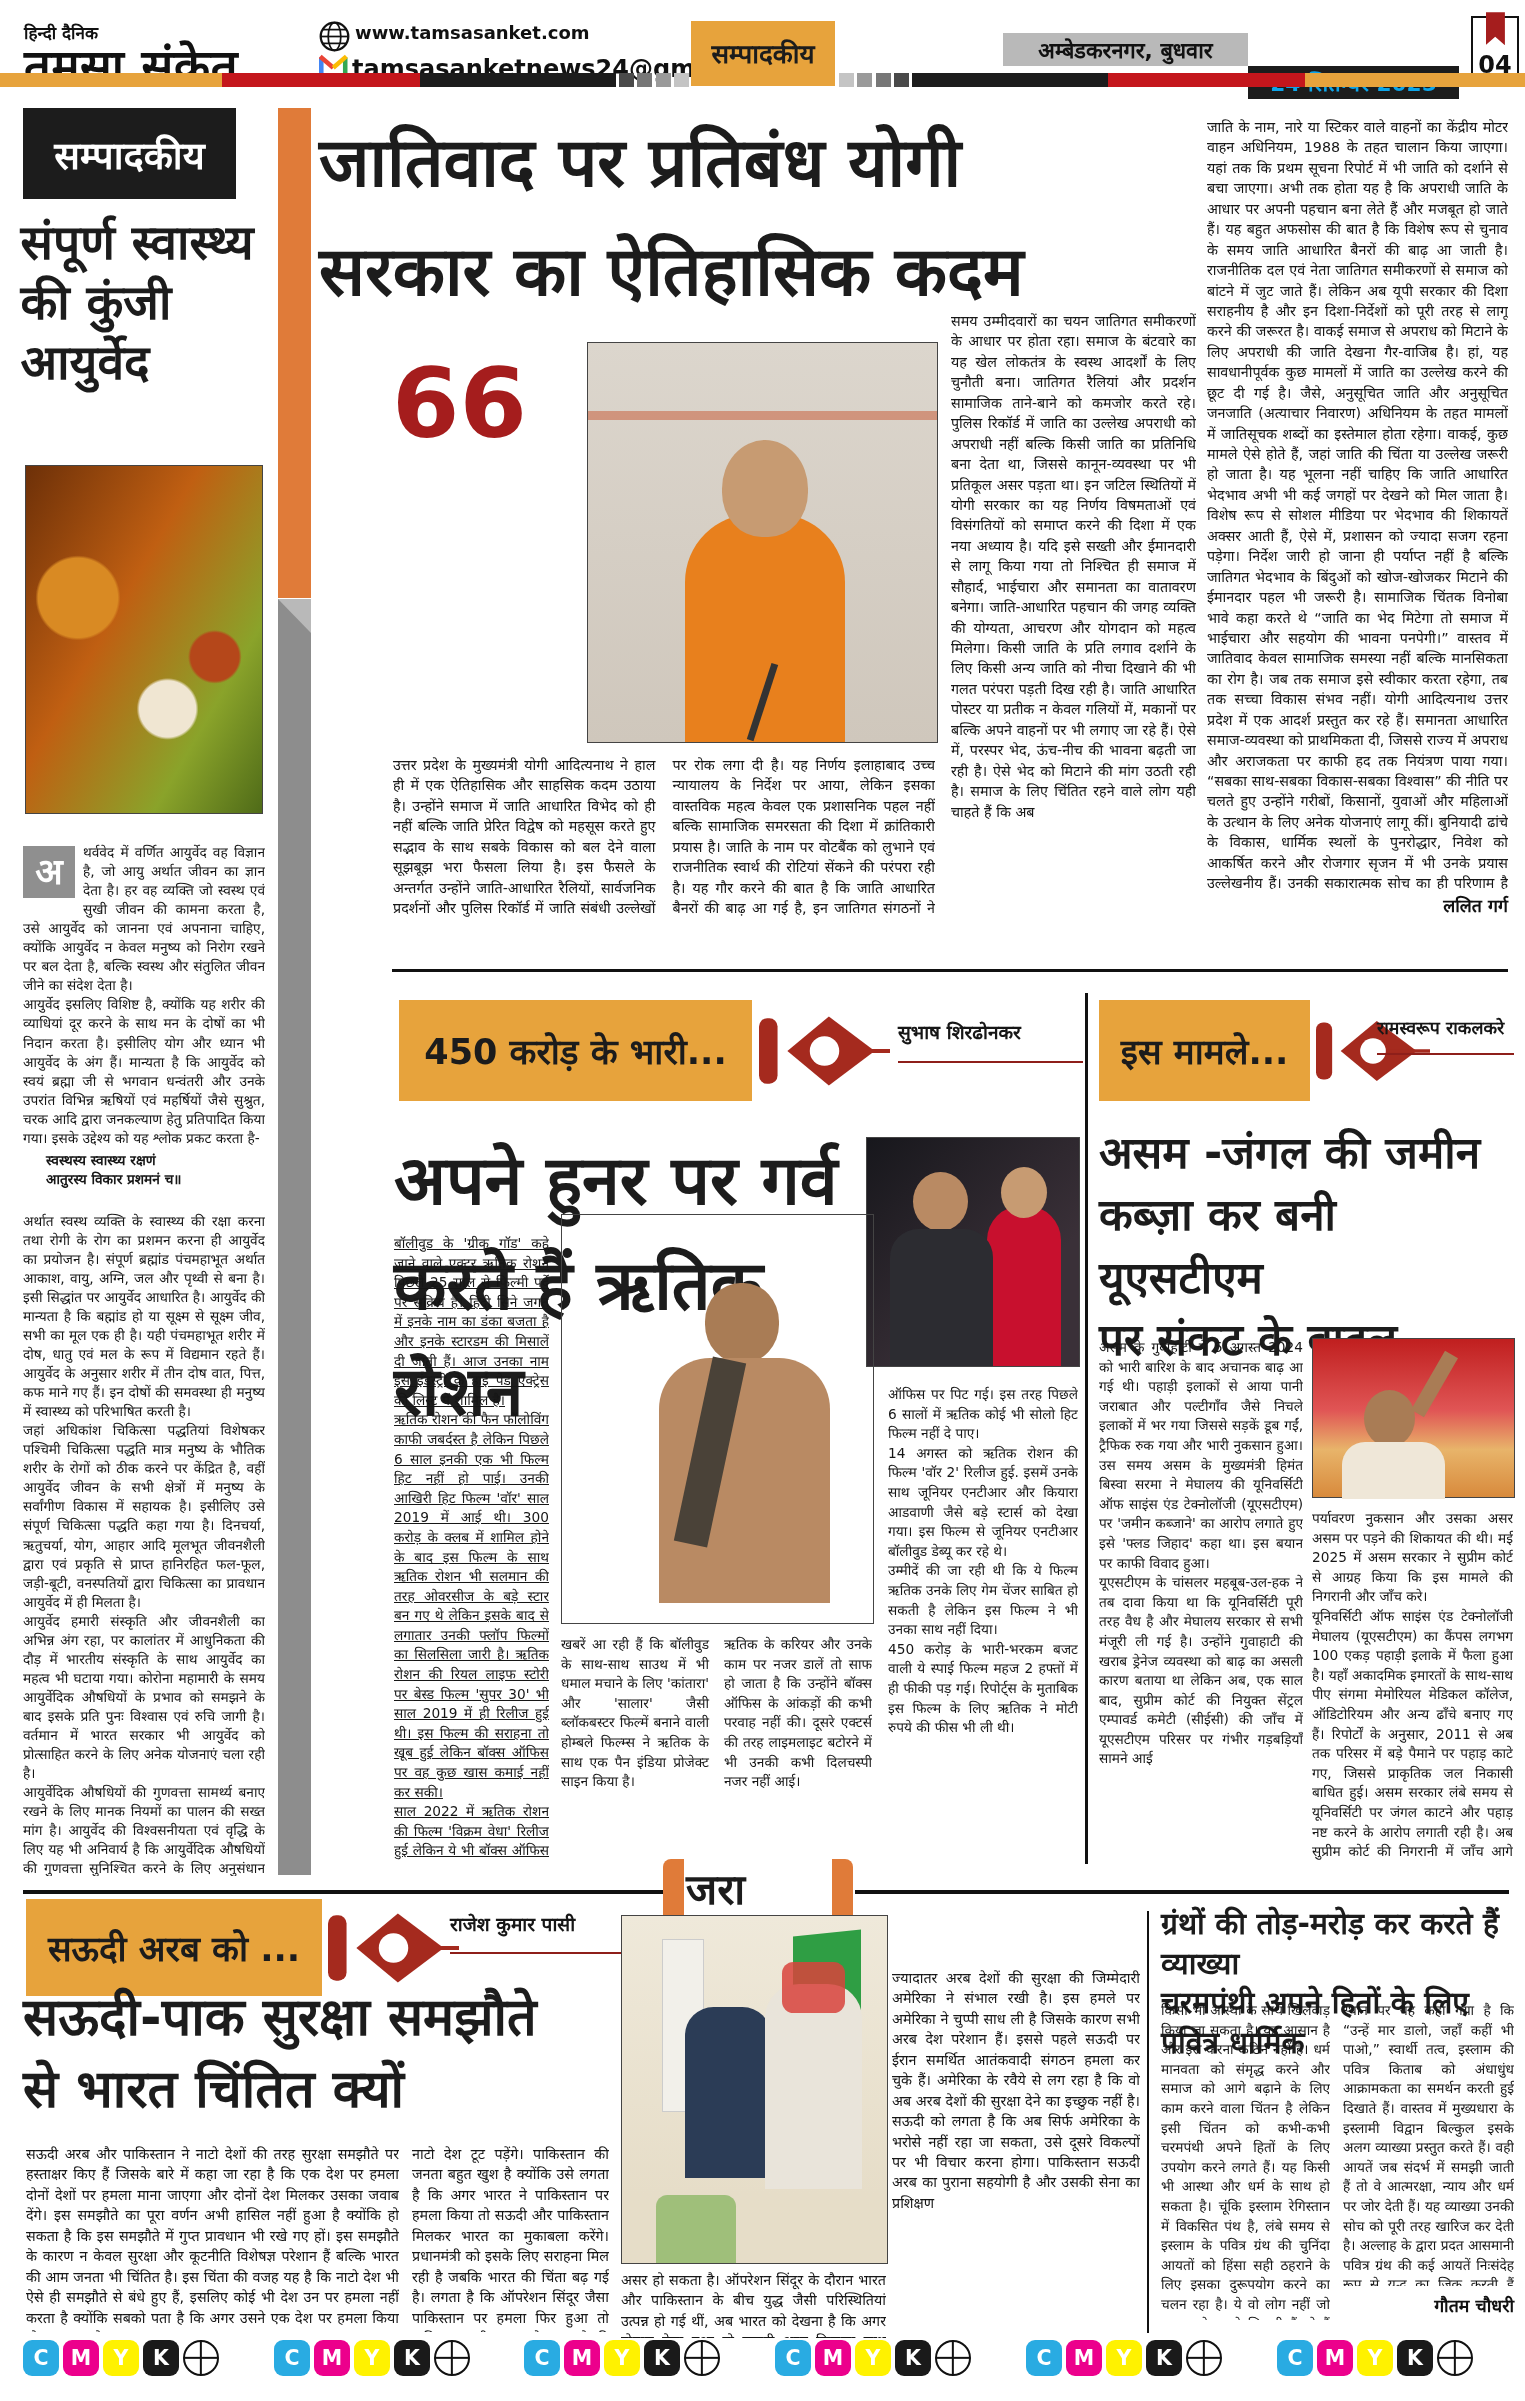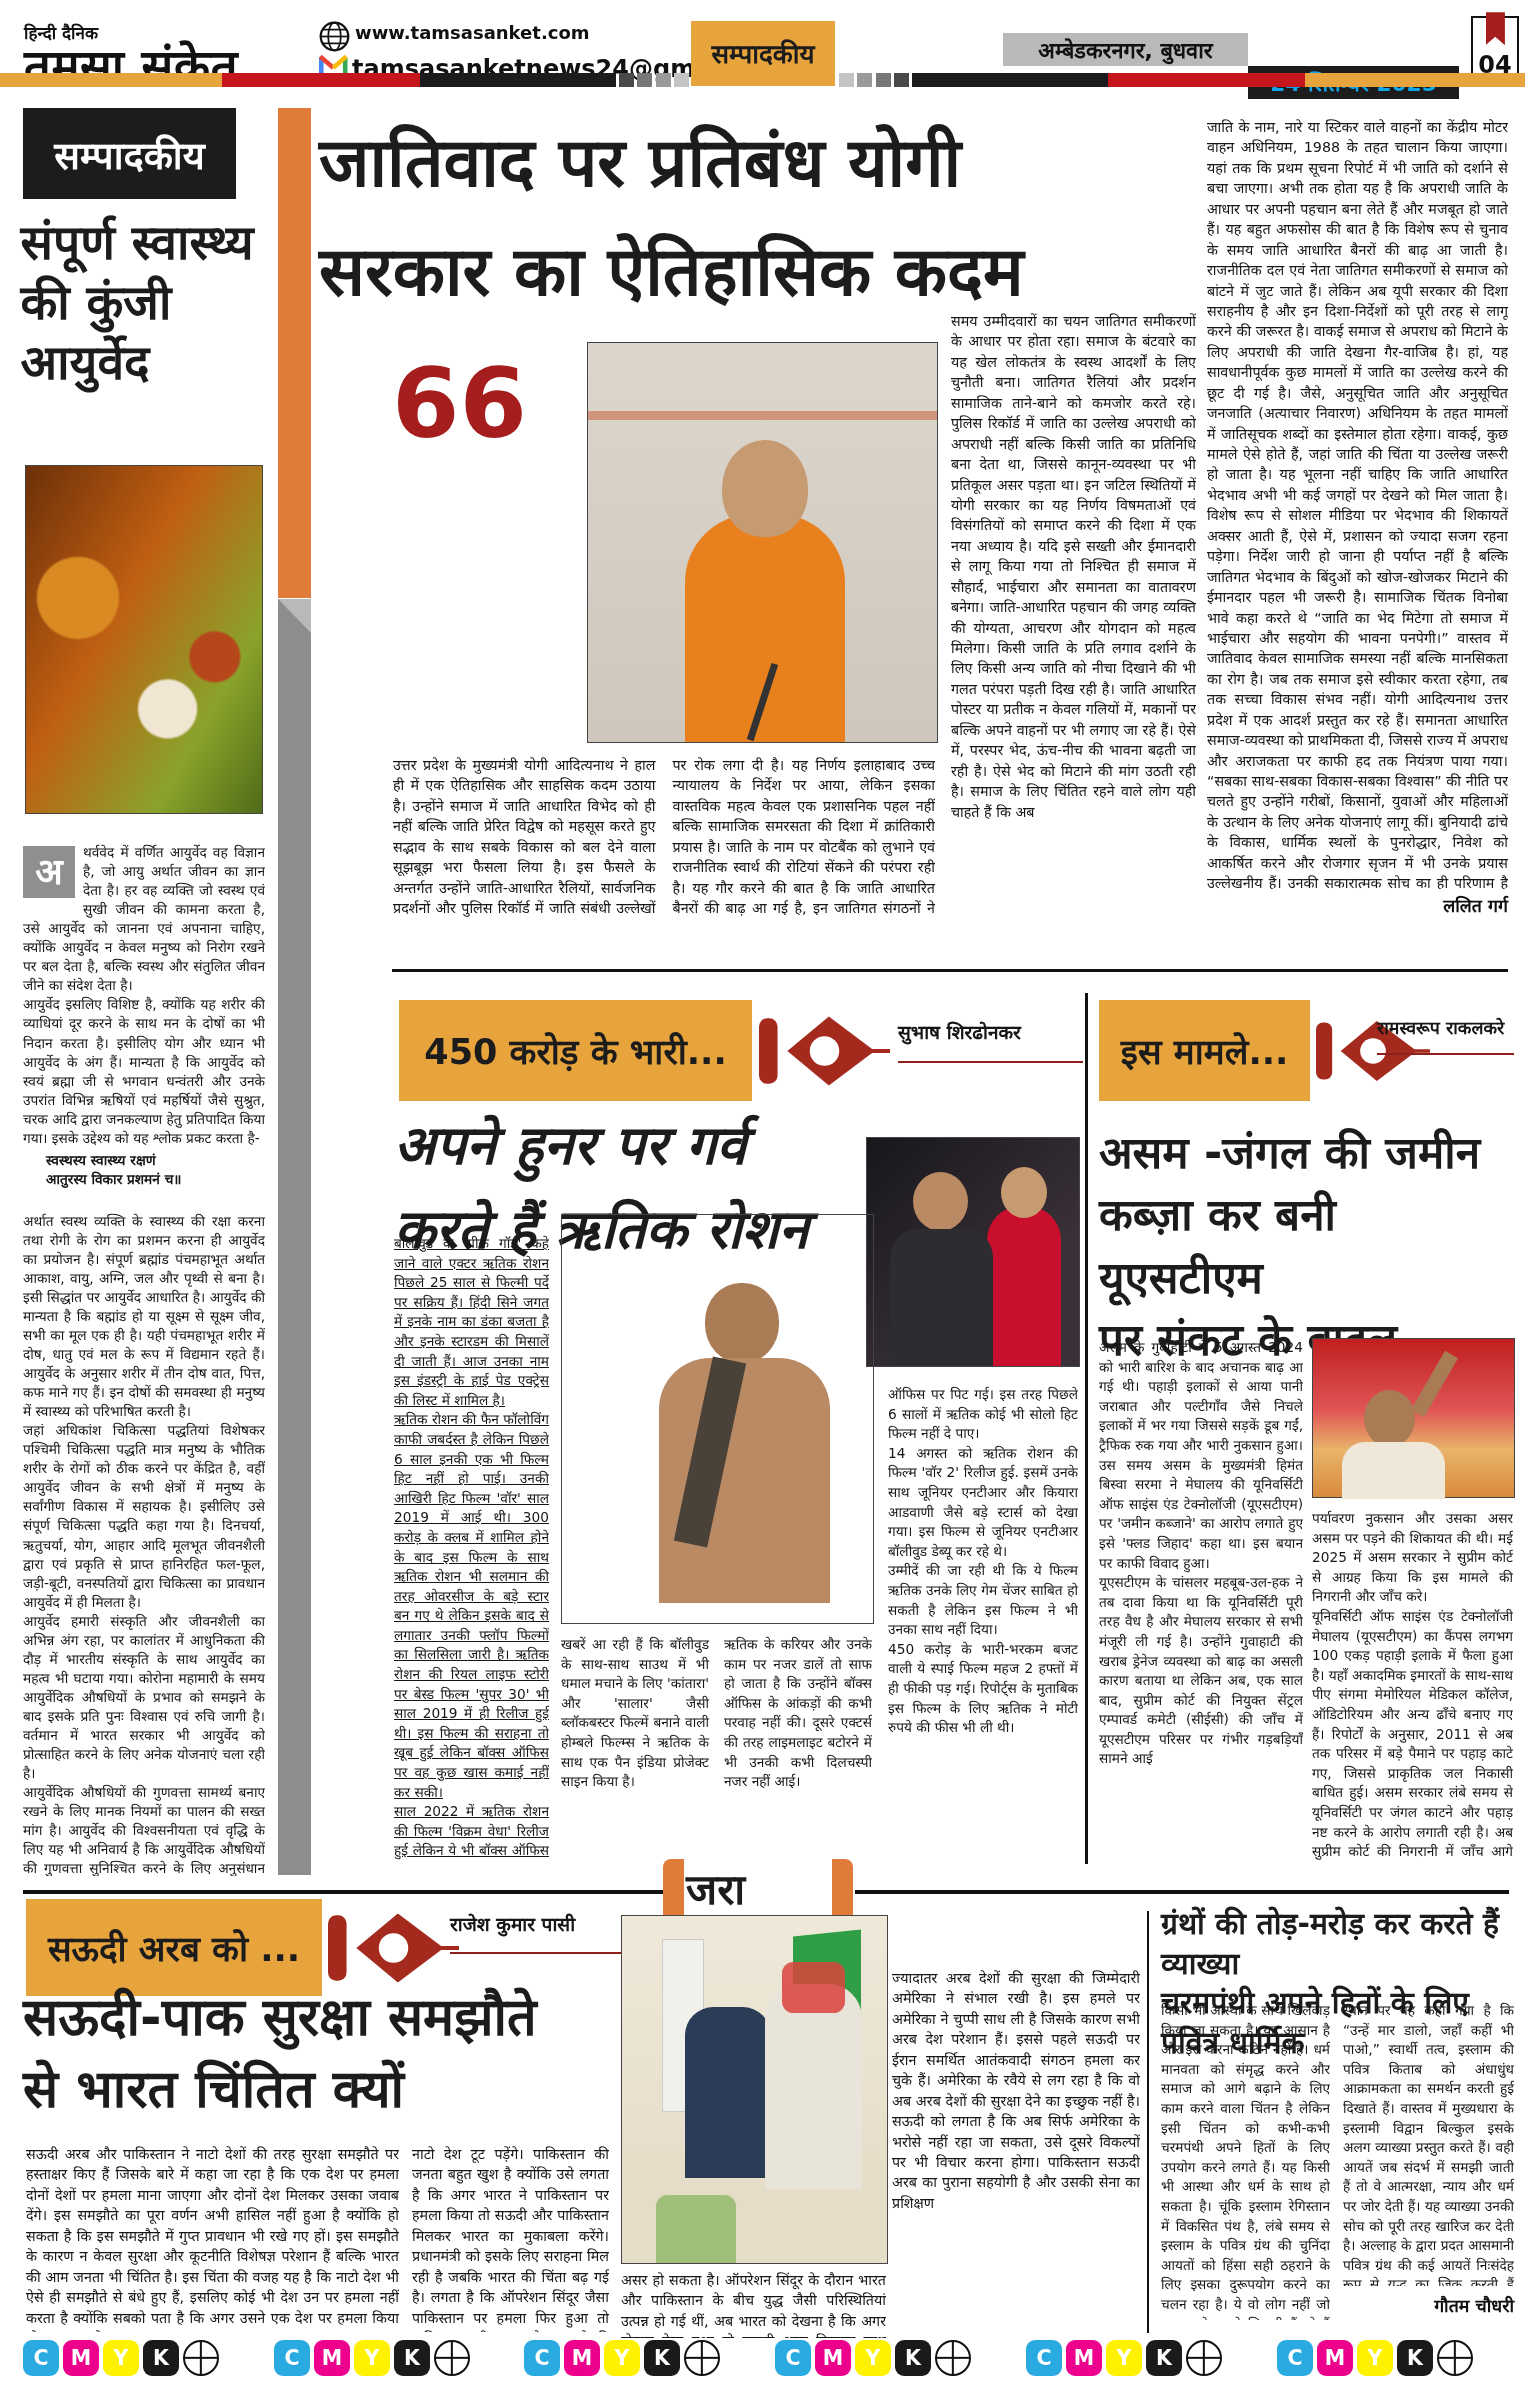--- a/index.html
+++ b/index.html
@@ -152,21 +152,21 @@
     <svg viewBox="0 0 240 150" width="131" height="98">
         <rect x="0" y="15" width="34" height="120" rx="15" fill="#A52A1E"></rect>
         <path d="M52 75 L128 12 L212 75 L128 138 Z" fill="#A52A1E"></path>
         <circle cx="120" cy="75" r="27" fill="#fff"></circle>
         <path d="M150 75 L240 75" stroke="#A52A1E" stroke-width="7"></path>
       </svg>
   </div>
   <div class="abs byline" style="left:898px;top:1019px;">सुभाष शिरढोनकर</div>
   <div class="byline-rule" style="left:898px;top:1061px;width:185px;"></div>
 
-  <div class="abs headline center" style="left:394px;top:1104px;width:463px;font-size:54px;line-height:1.55;font-style:italic;">
+  <div class="abs headline center" style="left:394px;top:1128px;width:463px;font-size:68px;line-height:1.55;">
     <div>अपने हुनर पर गर्व</div>
     <div>करते हैं ऋतिक रोशन</div>
   </div>
 
   <div class="abs photo" style="left:866px;top:1137px;width:212px;height:228px;background:linear-gradient(135deg,#17171c,#3a3038 70%);">
     <div class="abs" style="left:120px;top:68px;width:74px;height:160px;background:#c8102e;border-radius:34px 34px 0 0;"></div>
     <div class="abs" style="left:134px;top:28.5px;width:46px;height:51px;background:#c79b72;border-radius:50%;"></div>
     <div class="abs" style="left:46px;top:34px;width:55px;height:59px;background:#b98a63;border-radius:50%;"></div>
     <div class="abs" style="left:23px;top:91px;width:103px;height:137px;background:#2c2c31;border-radius:28.5px 28.5px 0 0;"></div>
   </div>

